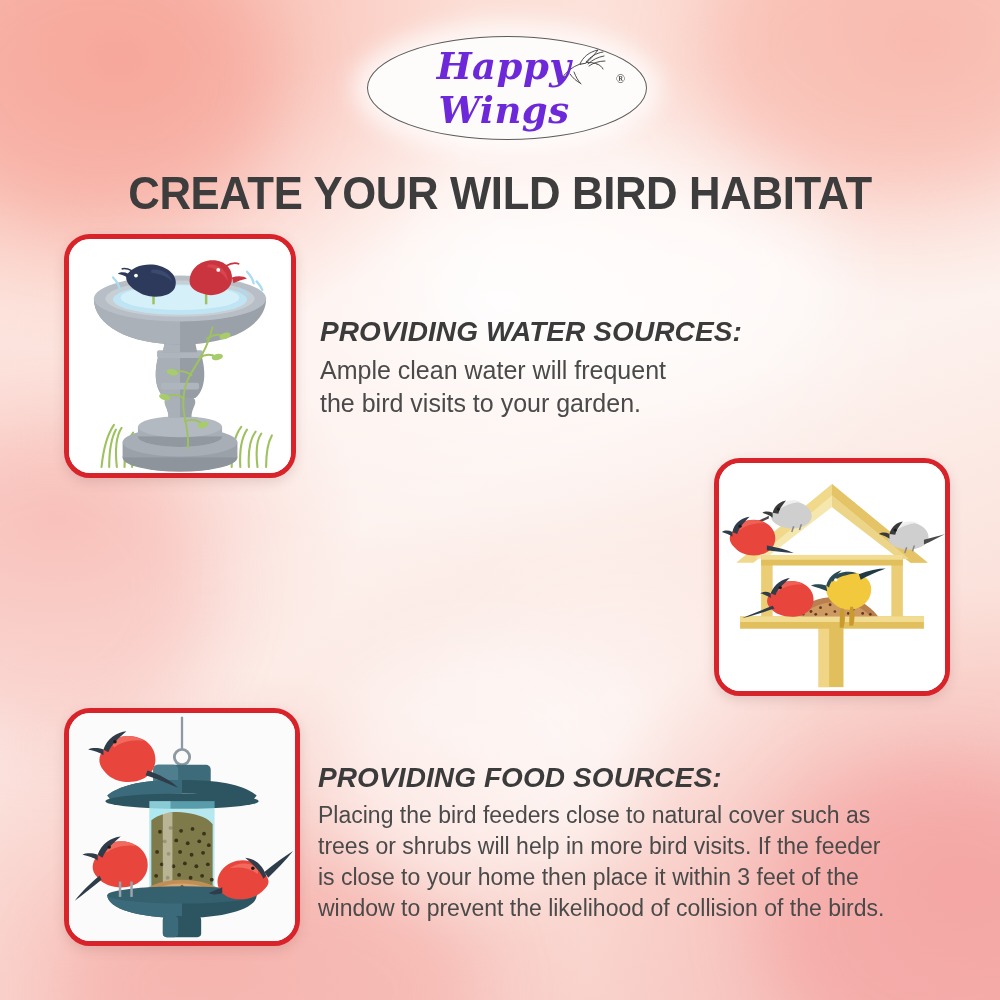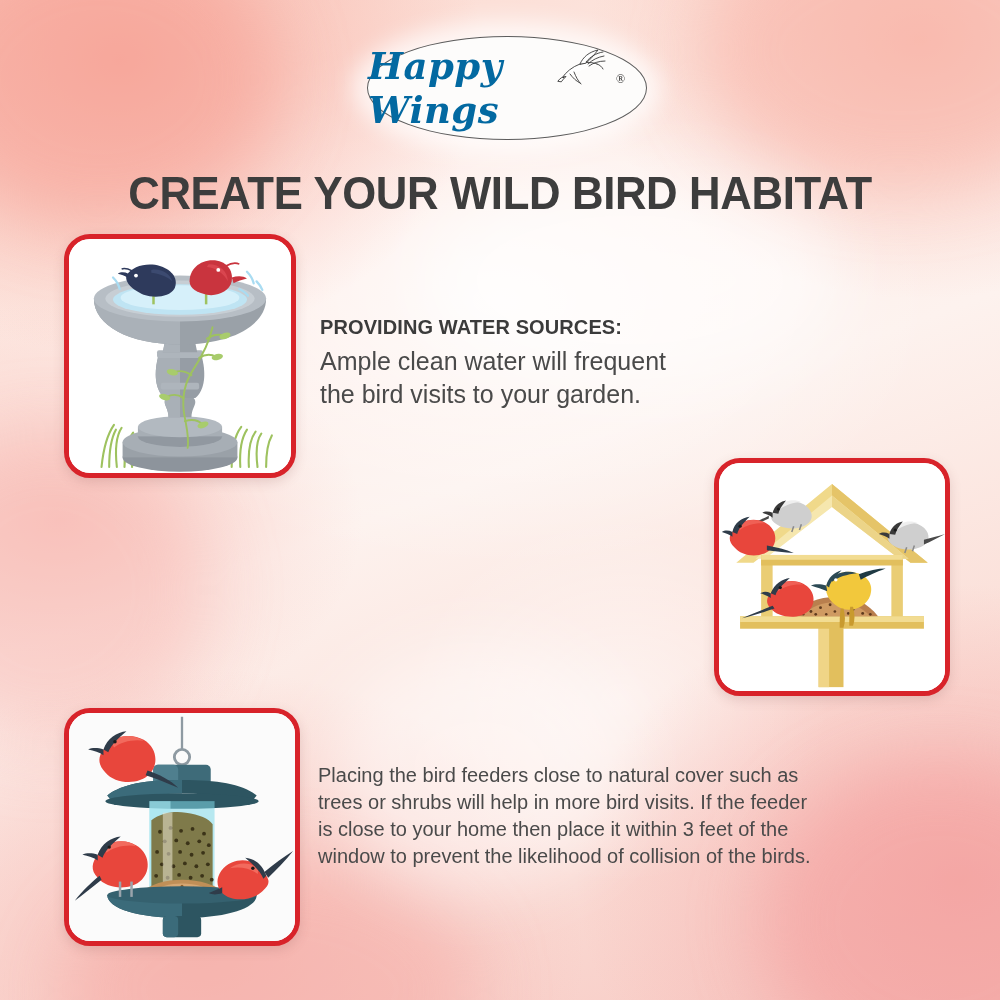--- a/index.html
+++ b/index.html
@@ -40,27 +40,27 @@
     border: 1.6px solid #5c5c5c;
     border-radius: 50% / 50%;
     display: flex; align-items: center; justify-content: center;
     box-shadow: 0 0 22px 14px rgba(255,255,255,0.75);
   }
   #logo-inner { position: relative; width: 100%; height: 100%; }
   #logo-text {
     position: absolute;
     left: 0; right: 0; top: 50%;
     transform: translateY(-50%);
-    text-align: left;
+    text-align: center;
     font-family: "DejaVu Serif", serif;
     font-style: italic;
     font-weight: 700;
     font-size: 37px;
     letter-spacing: 0.5px;
-    color: #0369a1;
+    color: #6d28d9;
     padding-right: 6px;
   }
   #logo-bird { position: absolute; right: 38px; top: 11px; width: 52px; height: 40px; }
   #logo-reg {
     position: absolute; right: 21px; top: 35px;
     font-size: 12px; color: #2a2a2a;
     font-family: "Liberation Serif", serif;
   }
 
   
@@ -89,39 +89,40 @@
   #card-water   { left: 64px;  top: 234px; width: 232px; height: 244px; }
   #card-shelter { left: 714px; top: 458px; width: 236px; height: 238px; }
   #card-food    { left: 64px;  top: 708px; width: 236px; height: 238px; }
   .card svg { display: block; width: 100%; height: 100%; }
 
   
   .block { position: absolute; }
   .block h2 {
     font-family: "Liberation Sans", sans-serif;
     font-weight: 700;
-    font-size: 20px;
+    font-size: 28px;
     letter-spacing: 0.1px;
     color: #3b3b3b;
     margin-bottom: 6px;
     white-space: nowrap;
+    font-style: italic;
   }
   .block p {
     font-family: "Liberation Sans", sans-serif;
     font-weight: 400;
     font-size: 25px;
     line-height: 1.33;
     color: #4a4a4a;
     white-space: pre-line;
   }
 
   #block-water   { left: 320px; top: 316px; width: 420px; text-align: left; }
   #block-shelter { left: 246px; top: 535px; width: 456px; text-align: right; }
   #block-food    { left: 318px; top: 762px; width: 636px; text-align: left; }
-  #block-food p  { font-size: 20px; line-height: 1.35; }
+  #block-food p  { font-size: 23px; line-height: 1.35; }
 </style>
 </head>
 <body>
 
 <div id="poster">
 
   <div class="wash" style="left:-80px;  top:-70px;  width:360px; height:300px; background:rgba(246,150,138,0.40);"></div>
   <div class="wash" style="left:700px;  top:-90px;  width:400px; height:280px; background:rgba(247,165,152,0.38);"></div>
   <div class="wash" style="left:-110px; top:430px;  width:320px; height:320px; background:rgba(246,170,164,0.34);"></div>
   <div class="wash" style="left:760px;  top:760px;  width:360px; height:320px; background:rgba(242,148,148,0.40);"></div>
@@ -433,19 +434,20 @@
   </div>
 
   <div class="block" id="block-water">
     <h2>PROVIDING WATER SOURCES:</h2>
     <p>Ample clean water will frequent
 the bird visits to your garden.</p>
   </div>
 
 
   <div class="block" id="block-food">
+    <h2>PROVIDING FOOD SOURCES:</h2>
     <p>Placing the bird feeders close to natural cover such as
 trees or shrubs will help in more bird visits. If the feeder
 is close to your home then place it within 3 feet of the
 window to prevent the likelihood of collision of the birds.</p>
   </div>
 
 </div>
 
 </body></html>

